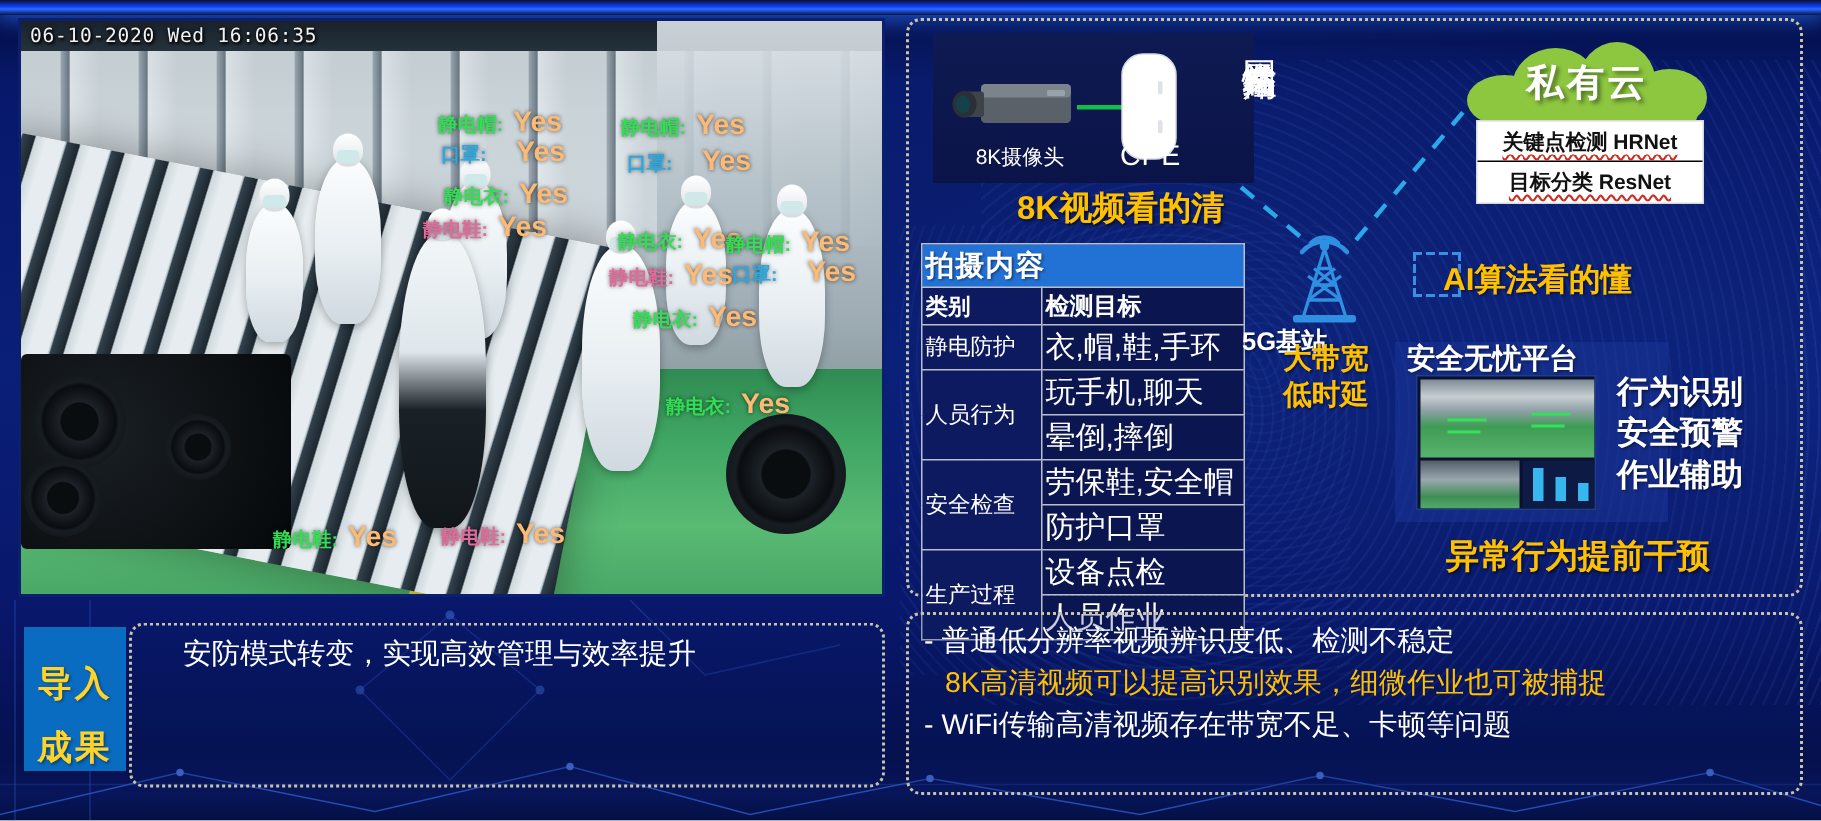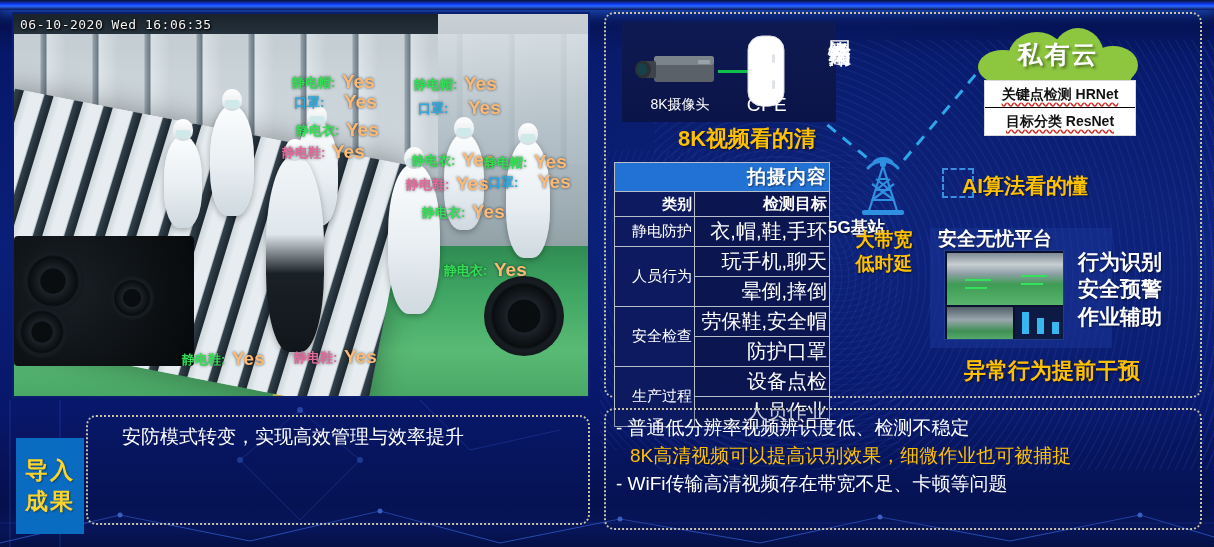--- a/index.html
+++ b/index.html
@@ -176,21 +176,21 @@
   #cap-abn { left:964px; top:356px; }
 
   
   #shoot-table {
     position:absolute; left:614px; top:162px; width:216px;
     border-collapse:collapse;
     font-family:"Liberation Sans",sans-serif;
   }
   #shoot-table td, #shoot-table th {
     border:1px solid #b9bfc9;
-    color:#ffffff; text-align:right;
+    color:#ffffff; text-align:left;
     background: #0b1550;
     padding:1px 2px;
   }
   #shoot-table .tbl-title {
     background:#2272d6; font-size:19px; font-weight:bold; height:26px;
     letter-spacing:1px; text-shadow:1px 1px 2px rgba(0,0,0,0.5);
   }
   #shoot-table .hdr { font-size:16px; font-weight:bold; height:25px; }
   #shoot-table .cat { font-size:15px; width:80px; background:#0e1a60; }
   #shoot-table .tgt { font-size:20px; height:24px; }
@@ -277,23 +277,23 @@
   
   #br-lines {
     position:absolute; left:616px; top:414px; width:580px;
     font-size:19px; line-height:1.48;
   }
   .bl-white { color:#ffffff; white-space:nowrap; }
   .bl-yellow { color:#ffc000; padding-left:14px; white-space:nowrap; }
 
   
   #badge {
-    position:absolute; left:16px; top:438px; width:68px; height:96px;
+    position:absolute; left:16px; top:418px; width:68px; height:96px;
     background:#0a6cc0;
-    display:flex; flex-direction:column; align-items:center; justify-content:center;
+    display:flex; flex-direction:column; align-items:center; justify-content:flex-end;gap:12px;
   }
   #badge span {
     color:#ffd42a; font-size:23px; font-weight:bold; line-height:1.35;
     letter-spacing:2px;
     text-shadow: 1px 1px 2px rgba(0,0,0,0.4);
   }
   #bl-lines {
     position:absolute; left:98px; top:424px; width:486px;
     color:#ffffff; font-size:19px; line-height:1.42;
   }

